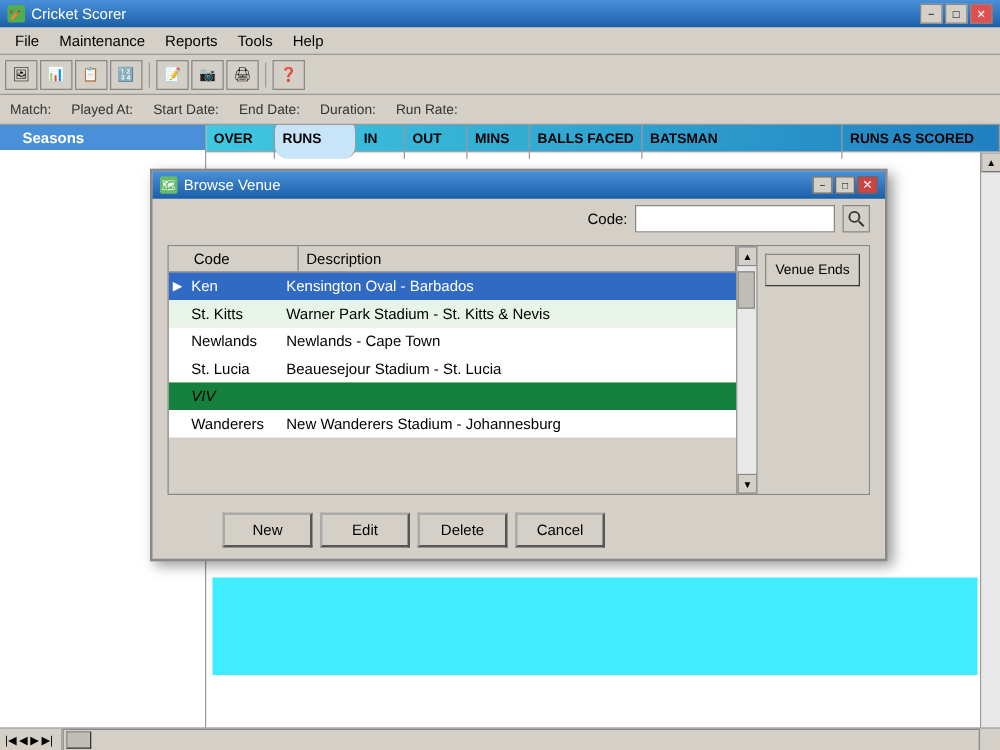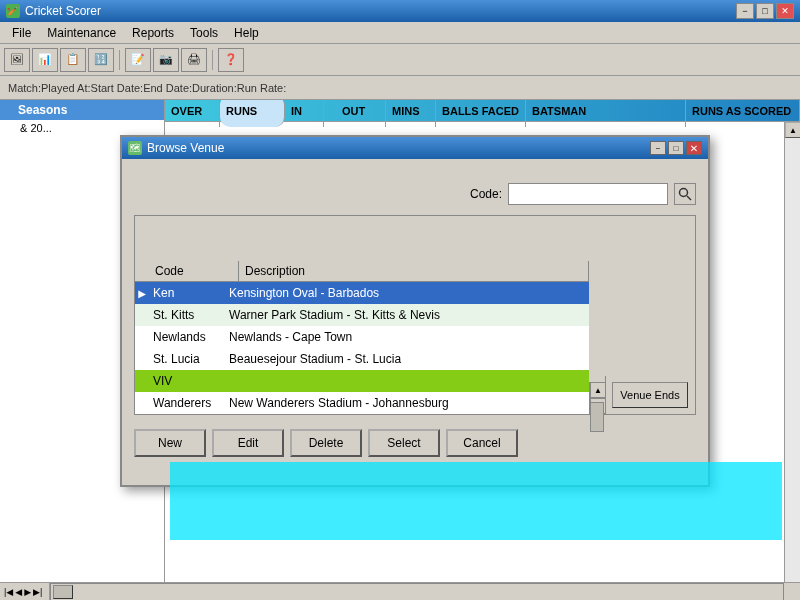--- a/index.html
+++ b/index.html
@@ -94,20 +94,21 @@
       margin: 0 3px;
     }
 
     
     .status-bar {
       background: #d4d0c8;
       height: 24px;
       display: flex;
       align-items: center;
       padding: 0 8px;
+      gap: 16px;
       border-bottom: 1px solid #999;
       font-size: 11px;
     }
     .status-label { color: #333; }
 
     
     .main-area {
       display: flex;
       height: calc(600px - 22px - 22px - 32px - 24px);
       background: #d4d0c8;
@@ -207,21 +208,21 @@
       background: #d4d0c8;
       border: 1px solid #666;
       font-size: 8px;
       cursor: pointer;
       display: flex;
       align-items: center;
       justify-content: center;
     }
     .modal-title-btn.close-btn { background: #cc4444; color: white; font-size: 10px; }
 
-    .modal-body { padding: 24px 12px; }
+    .modal-body { padding: 5px 12px; }
 
     
     .search-row {
       display: flex;
       align-items: center;
       justify-content: flex-end;
       margin-bottom: 10px;
       gap: 6px;
     }
     .search-label { font-size: 12px; }
@@ -338,20 +339,21 @@
       text-align: center;
       line-height: 24px;
     }
 
     
     .modal-buttons {
       display: flex;
       gap: 6px;
       margin-top: 14px;
       padding-bottom: 4px;
+      margin-left: 44px;
     }
     .modal-btn {
       width: 72px;
       height: 28px;
       background: #d4d0c8;
       border: 2px outset #aaa;
       font-size: 12px;
       cursor: pointer;
       display: flex;
       align-items: center;
@@ -404,30 +406,29 @@
   <span class="status-label">Start Date:</span>
   <span class="status-label">End Date:</span>
   <span class="status-label">Duration:</span>
   <span class="status-label">Run Rate:</span>
 </div>
 
 <div class="main-area" style="position:relative;">
 
   <div class="sidebar">
     <div class="sidebar-header">Seasons</div>
-    <div class="sidebar-item">&amp; 20...</div>
   </div>
 
   <div class="table-container">
 
     <div style="height:22px; background: linear-gradient(to right, #40c8e0, #2080c0); display:flex; align-items:center; border-bottom: 1px solid #999;">
       <div class="th over" style="color:#000; font-size:11px;">OVER</div>
       <div class="th runs" style="color:#000; font-size:11px;border-radius:10px;">RUNS</div>
       <div class="th in" style="color:#000; font-size:11px;">IN</div>
-      <div class="th out" style="color:#000; font-size:11px;margin-left:12px;">OUT</div>
+      <div class="th out" style="color:#000; font-size:11px;">OUT</div>
       <div class="th mins" style="color:#000; font-size:11px;">MINS</div>
       <div class="th balls" style="color:#000; font-size:11px;">BALLS FACED</div>
       <div class="th batsman" style="color:#000; font-size:11px;">BATSMAN</div>
       <div class="th runs-scored" style="color:#000; font-size:11px;">RUNS AS SCORED</div>
     </div>
 
     <div class="table-body" style="height: calc(100% - 22px); background:#fff; display:flex;">
       <div style="flex:1;"></div>
 
       <div class="right-scrollbar" style="width:16px; background:#d4d0c8; border-left:1px solid #999; display:flex; flex-direction:column;">
@@ -470,21 +471,21 @@
       <label class="search-label">Code:</label>
       <input class="search-input" type="text" value="" style="">
       <button class="search-btn">
         <svg width="14" height="14" viewBox="0 0 14 14">
           <circle cx="5.5" cy="5.5" r="4" fill="none" stroke="#333" stroke-width="1.5"></circle>
           <line x1="9" y1="9" x2="13" y2="13" stroke="#333" stroke-width="1.5"></line>
         </svg>
       </button>
     </div>
 
-    <div style="display:flex;border:1px solid #888;height:200px;align-items:flex-end;">
+    <div style="display:flex;border:1px solid #888;height:200px;">
 
       <div class="venue-table">
 
         <div class="venue-table-header">
           <div style="width:14px;"></div>
           <div class="venue-th code">Code</div>
           <div class="venue-th desc">Description</div>
         </div>
 
         <div class="venue-row selected">
@@ -504,21 +505,21 @@
           <div class="venue-td code">Newlands</div>
           <div class="venue-td desc">Newlands - Cape Town</div>
         </div>
 
         <div class="venue-row" style="background:#fff;">
           <div class="venue-row-indicator"></div>
           <div class="venue-td code">St. Lucia</div>
           <div class="venue-td desc">Beauesejour Stadium - St. Lucia</div>
         </div>
 
-        <div class="venue-row" style="background:#84cc16;">
+        <div class="venue-row" style="background:#15803d;font-style:italic;">
           <div class="venue-row-indicator"></div>
           <div class="venue-td code">VIV</div>
         </div>
 
         <div class="venue-row" style="background:#fff;">
           <div class="venue-row-indicator"></div>
           <div class="venue-td code">Wanderers</div>
           <div class="venue-td desc">New Wanderers Stadium - Johannesburg</div>
         </div>
       </div>
@@ -533,19 +534,18 @@
 
       <div class="venue-right-panel">
         <button class="venue-ends-btn">Venue Ends</button>
       </div>
     </div>
 
     <div class="modal-buttons">
       <button class="modal-btn">New</button>
       <button class="modal-btn">Edit</button>
       <button class="modal-btn">Delete</button>
-      <button class="modal-btn">Select</button>
       <button class="modal-btn">Cancel</button>
     </div>
   </div>
 </div>
 
 <div style="position:absolute; left:170px; top:462px; right:18px; height:78px; background:#00e5ff; opacity:0.75; z-index:50;"></div>
 
 </body></html>

